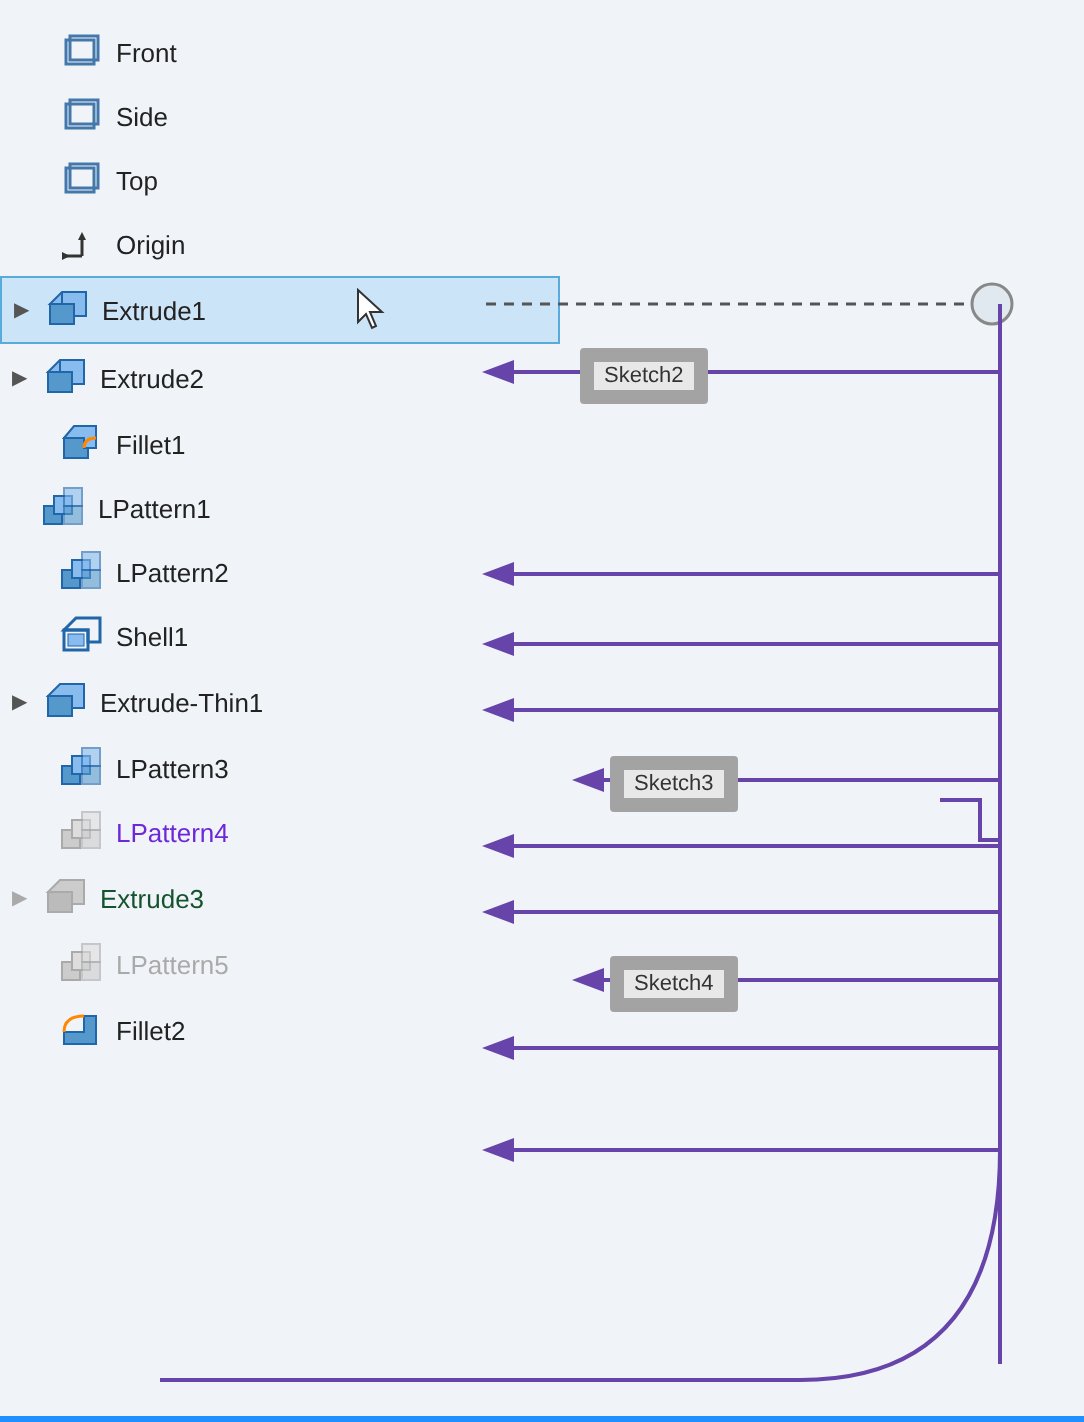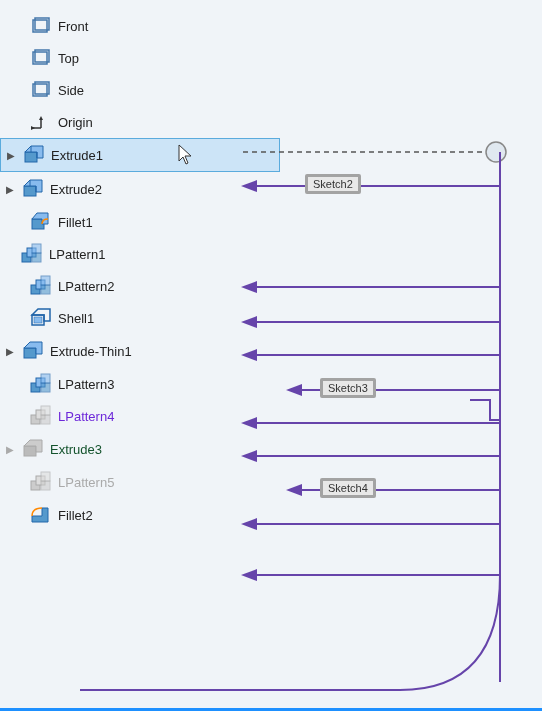--- a/index.html
+++ b/index.html
@@ -71,27 +71,26 @@
       left: 0;
       width: 542px;
       height: 711px;
       pointer-events: none;
     }
 
     
     .sketch-badge {
       position: absolute;
       background: #e8e8e8;
-      border: 3px solid #a3a3a3;
+      border: 7px solid #a3a3a3;
       padding: 1px 5px;
       font-size: 11px;
       color: #333;
       border-radius: 2px;
       z-index: 10;
-      margin-left: 15px;
     }
 
     
     .bottom-line {
       position: absolute;
       bottom: 0;
       left: 0;
       width: 100%;
       height: 3px;
       background: #1e90ff;
@@ -122,31 +121,31 @@
       <span class="label">Front</span>
     </div>
 
     <div class="tree-item" style="height:32px;">
       <span class="icon">
         <svg width="20" height="20" viewBox="0 0 20 20">
           <rect x="2" y="4" width="14" height="12" fill="none" stroke="#4477aa" stroke-width="1.5"></rect>
           <rect x="4" y="2" width="14" height="12" fill="none" stroke="#4477aa" stroke-width="1.5"></rect>
         </svg>
       </span>
-      <span class="label">Top</span>
+      <span class="label">Side</span>
     </div>
 
     <div class="tree-item" style="height:32px;">
       <span class="icon">
         <svg width="20" height="20" viewBox="0 0 20 20">
           <rect x="2" y="4" width="14" height="12" fill="none" stroke="#4477aa" stroke-width="1.5"></rect>
           <rect x="4" y="2" width="14" height="12" fill="none" stroke="#4477aa" stroke-width="1.5"></rect>
         </svg>
       </span>
-      <span class="label">Side</span>
+      <span class="label">Top</span>
     </div>
 
     <div class="tree-item" style="height:32px;">
       <span class="icon">
         <svg width="20" height="20" viewBox="0 0 20 20">
           <line x1="2" y1="16" x2="10" y2="16" stroke="#333" stroke-width="1.5"></line>
           <line x1="10" y1="16" x2="10" y2="6" stroke="#333" stroke-width="1.5"></line>
           <polyline points="8,8 10,4 12,8" fill="#333"></polyline>
           <polyline points="0,14 4,16 0,18" fill="#333"></polyline>
         </svg>

